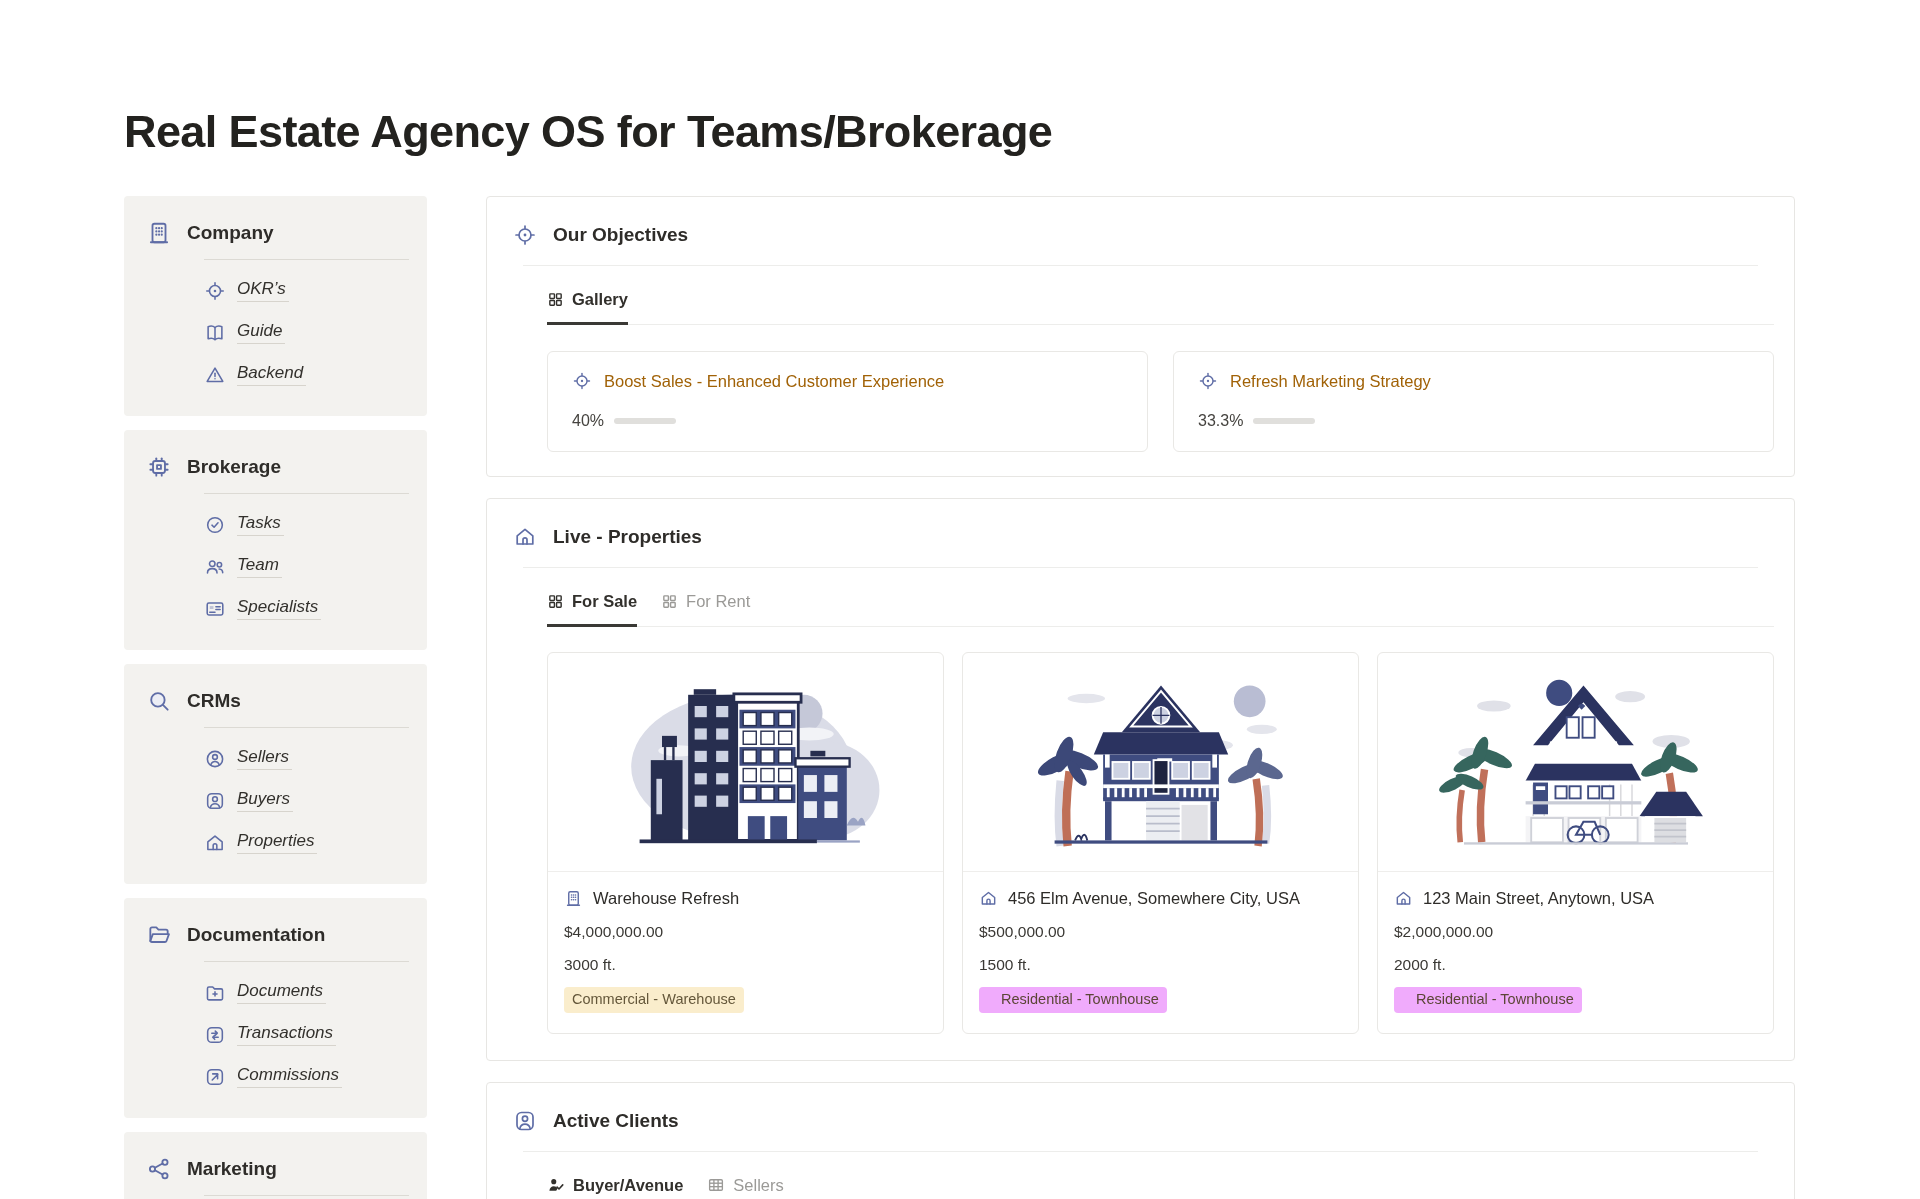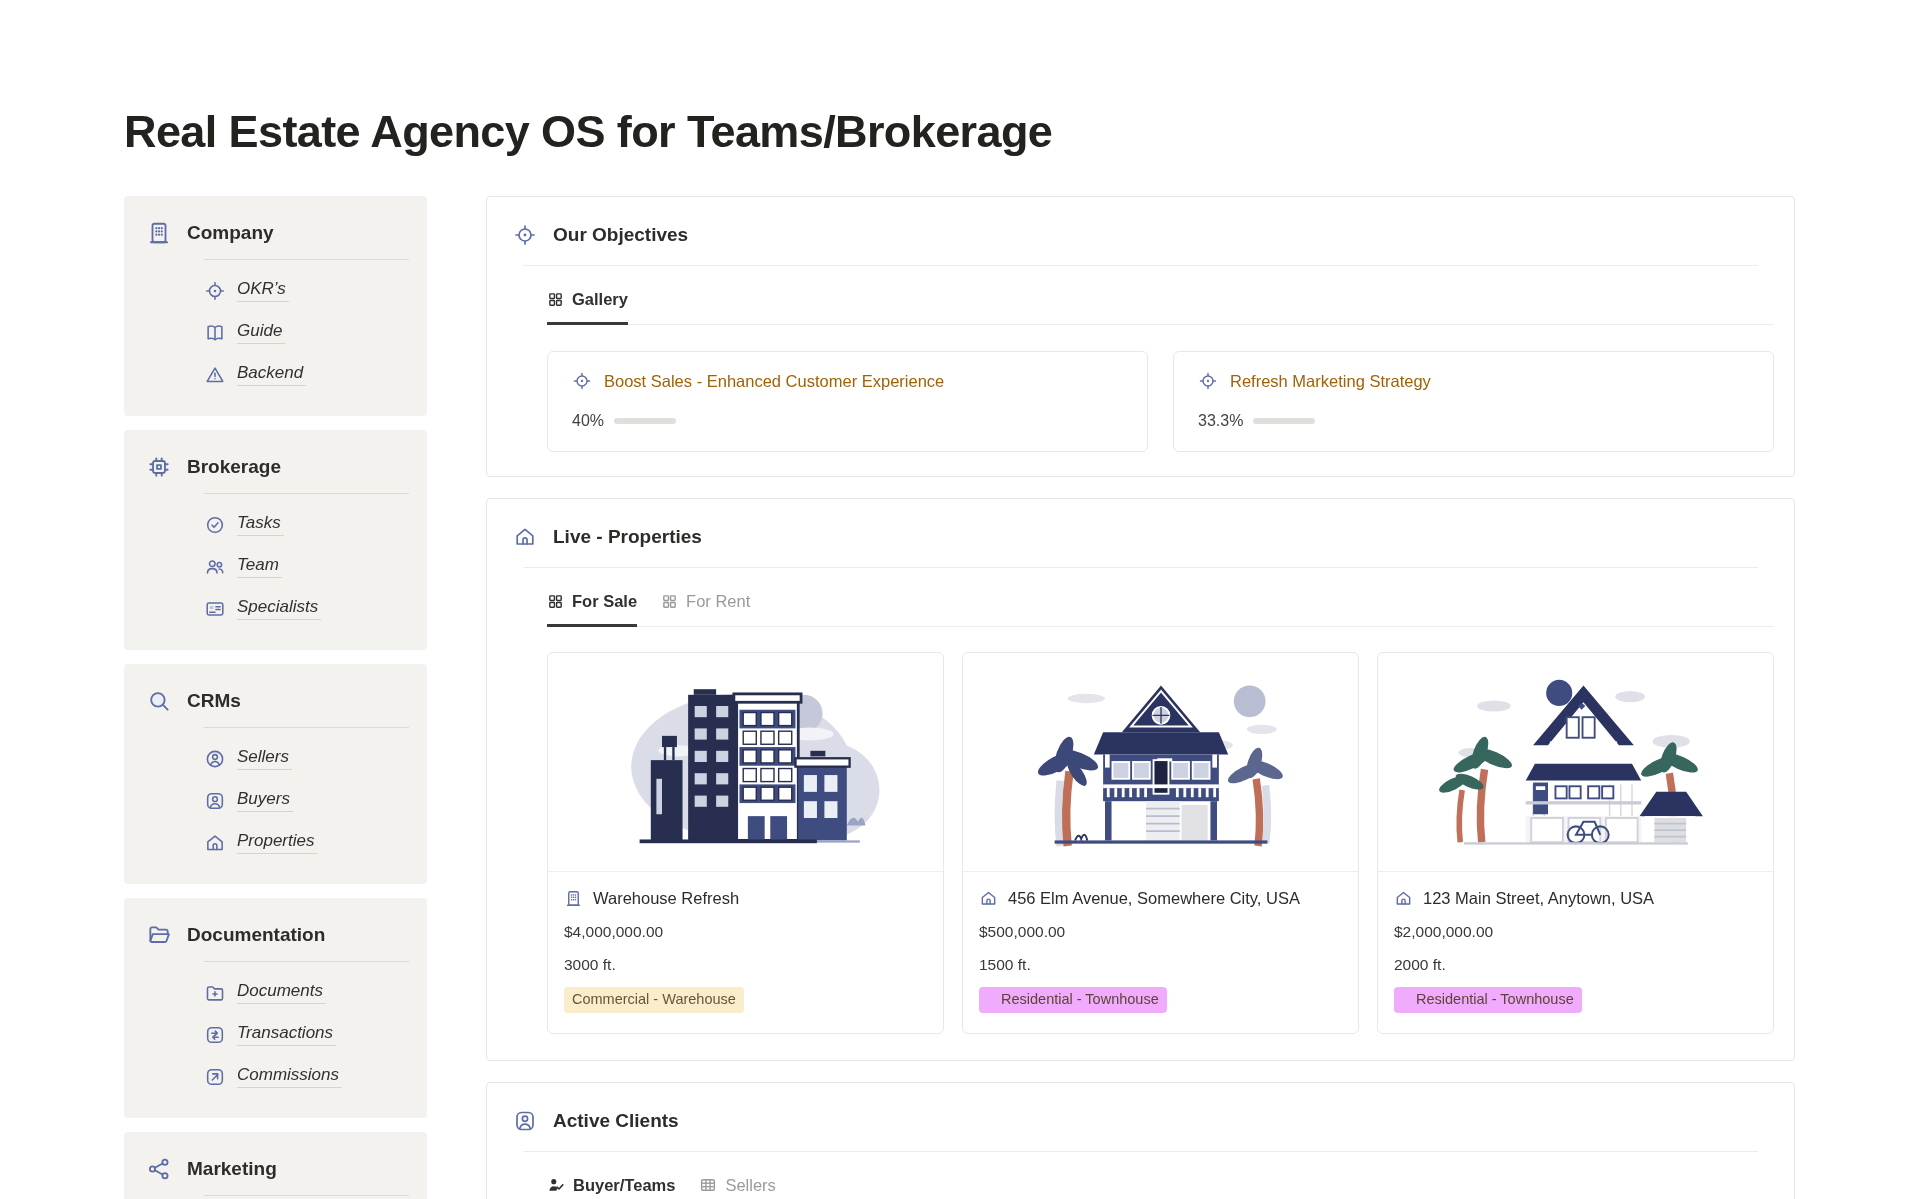--- a/index.html
+++ b/index.html
@@ -680,21 +680,21 @@
         <div class="card-hline"></div>
         <div class="tabrow">
           <div class="tab active">
             <span class="ic">
                 <svg width="18" height="18" viewBox="0 0 24 24" fill="none">
                   <circle cx="9" cy="7.5" r="3.4" fill="currentColor"></circle>
                   <path d="M3.2 19.5 c.4-3.8 2.7-5.9 5.8-5.9 2.3 0 4.1 1.1 5.1 3 l-1.8 2.9 z" fill="currentColor"></path>
                   <polyline points="13.5,14.8 16,17.3 21,11.8" stroke="currentColor" stroke-width="2.1" stroke-linecap="round" stroke-linejoin="round"></polyline>
                 </svg>
               </span>
-            <span>Buyer/Teams</span>
+            <span>Buyer/Avenue</span>
           </div>
           <div class="tab">
             <span class="ic">
                 <svg width="18" height="18" viewBox="0 0 24 24" fill="none" stroke="currentColor" stroke-width="1.8">
                   <rect x="3.5" y="5" width="17" height="14" rx="1.5"></rect>
                   <line x1="3.5" y1="9.6" x2="20.5" y2="9.6"></line>
                   <line x1="3.5" y1="14.2" x2="20.5" y2="14.2"></line>
                   <line x1="9.2" y1="5" x2="9.2" y2="19"></line>
                   <line x1="14.8" y1="5" x2="14.8" y2="19"></line>
                 </svg>

